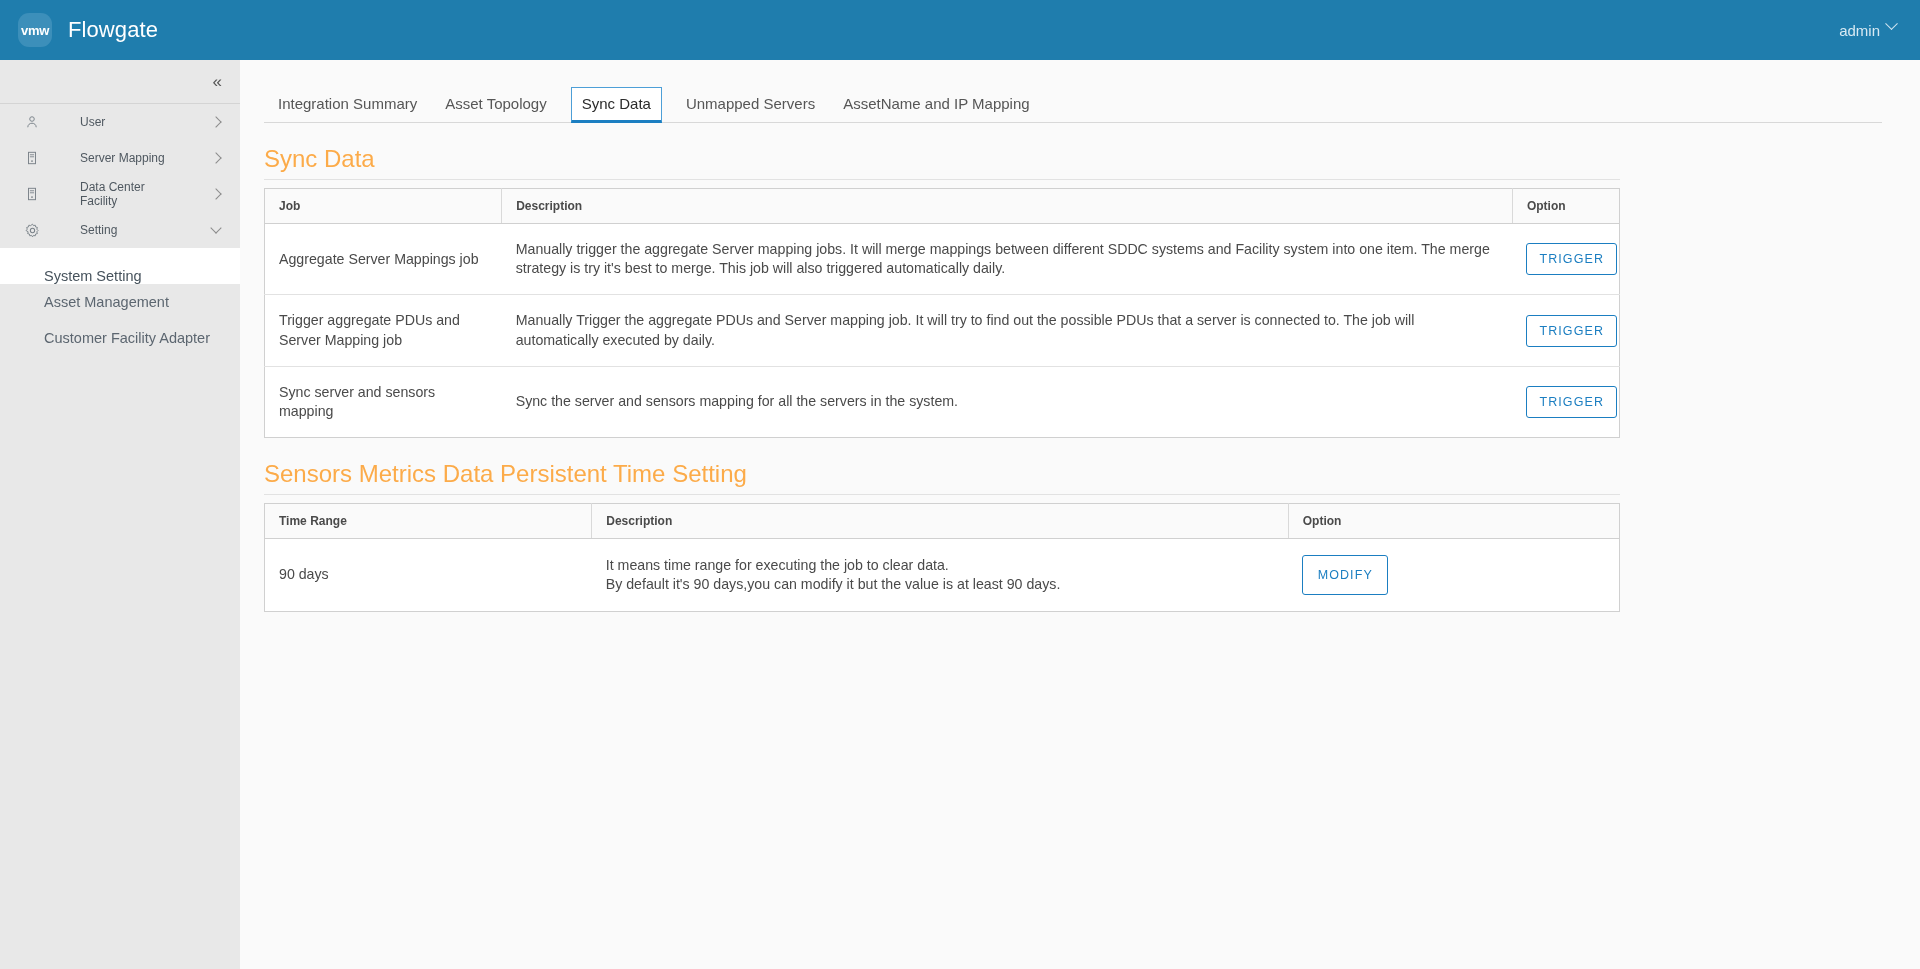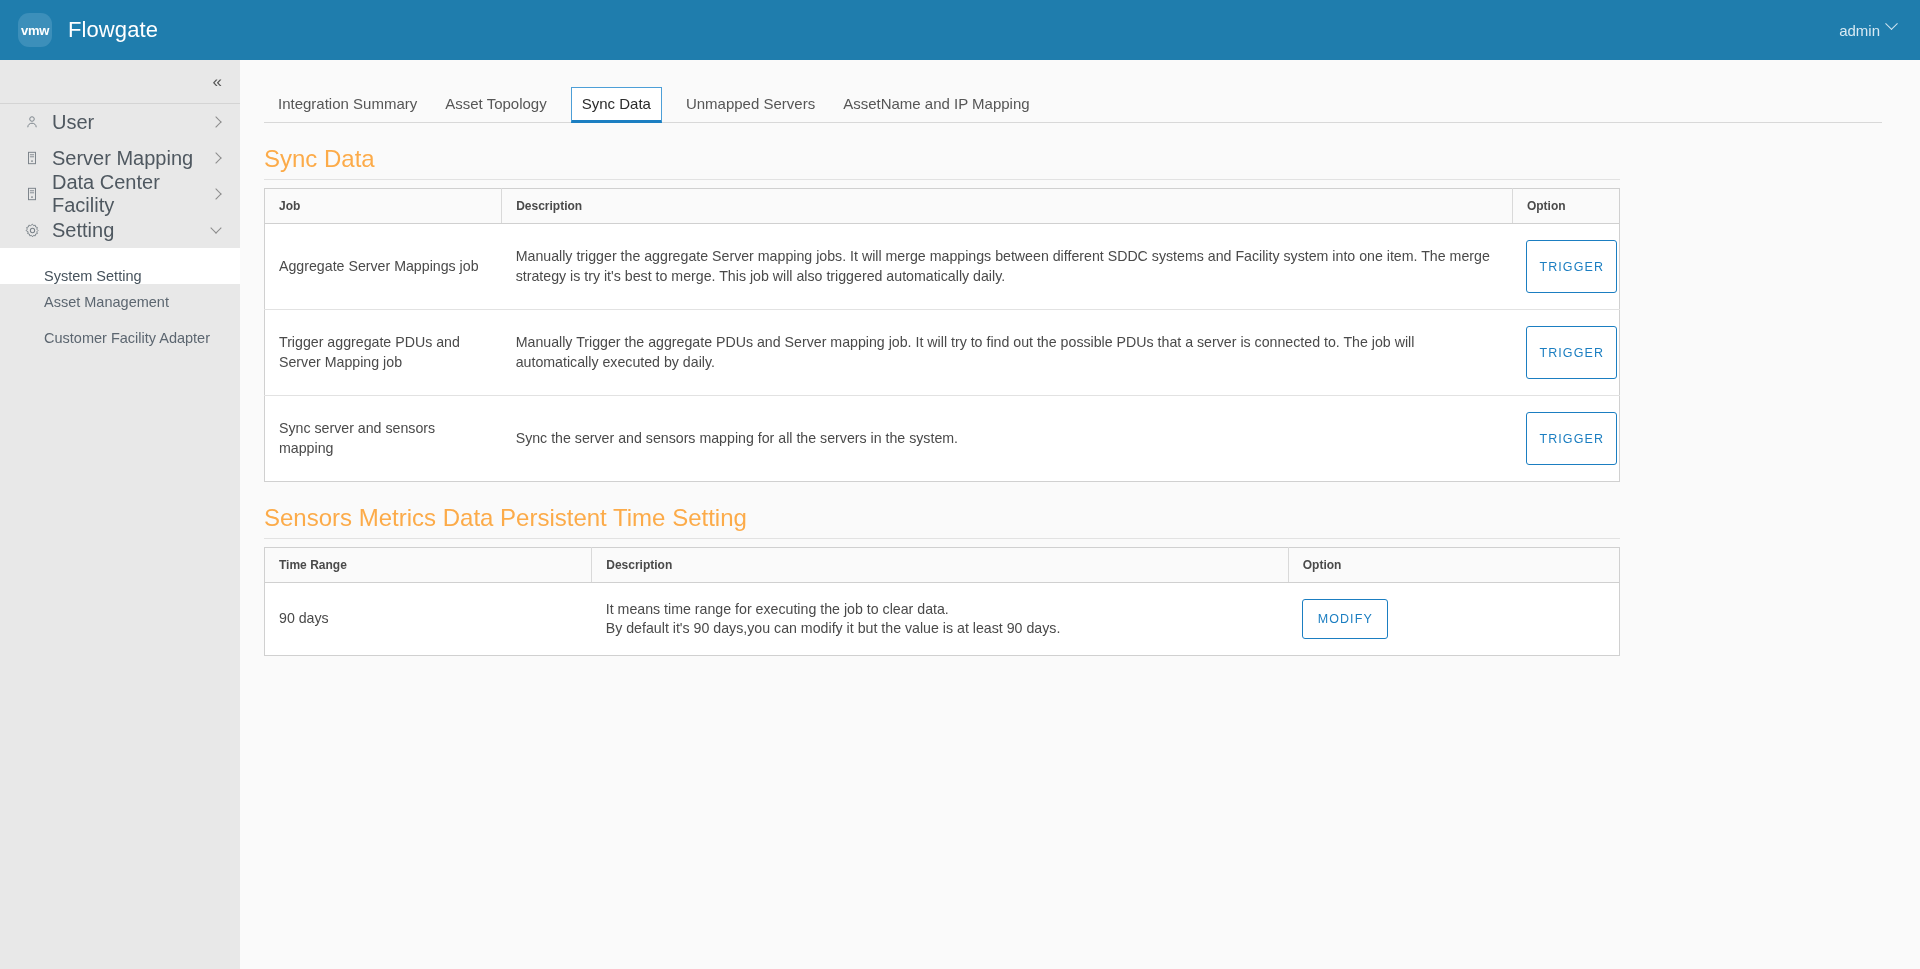--- a/index.html
+++ b/index.html
@@ -76,22 +76,23 @@
     cursor: pointer;
   }
   .collapse-icon { color: #555; font-size: 17px; line-height: 1; }
 
   .nav-item {
     height: 36px;
     display: flex;
     align-items: center;
     padding: 0 16px 0 22px;
     color: #4f5860;
-    font-size: 20px;
-    cursor: pointer;
+    font-size: 12px;
+    cursor: pointer;
+    gap: 28px;
   }
   .nav-item .nav-icon {
     width: 20px;
     display: flex; align-items: center; justify-content: center;
     margin-right: 10px;
     color: #7a8289;
   }
   .nav-item .nav-label { flex: 1; }
   .nav-arrow {
     width: 8px; height: 8px;
@@ -192,21 +193,21 @@
 
   .tr-col   { width: 327px; }
   .tr-desc  { width: 696px; }
   .tr-opt   { width: 331px; }
 
   .btn-outline {
     display: inline-flex;
     align-items: center;
     justify-content: center;
     min-width: 74px;
-    height: 53px;
+    height: 32px;
     padding: 0 12px;
     border: 1px solid #1b7ec1;
     border-radius: 3px;
     background: #ffffff;
     color: #1b7ec1;
     font-size: 12.5px;
     letter-spacing: 1.1px;
     font-family: "Liberation Sans", sans-serif;
     cursor: pointer;
   }

